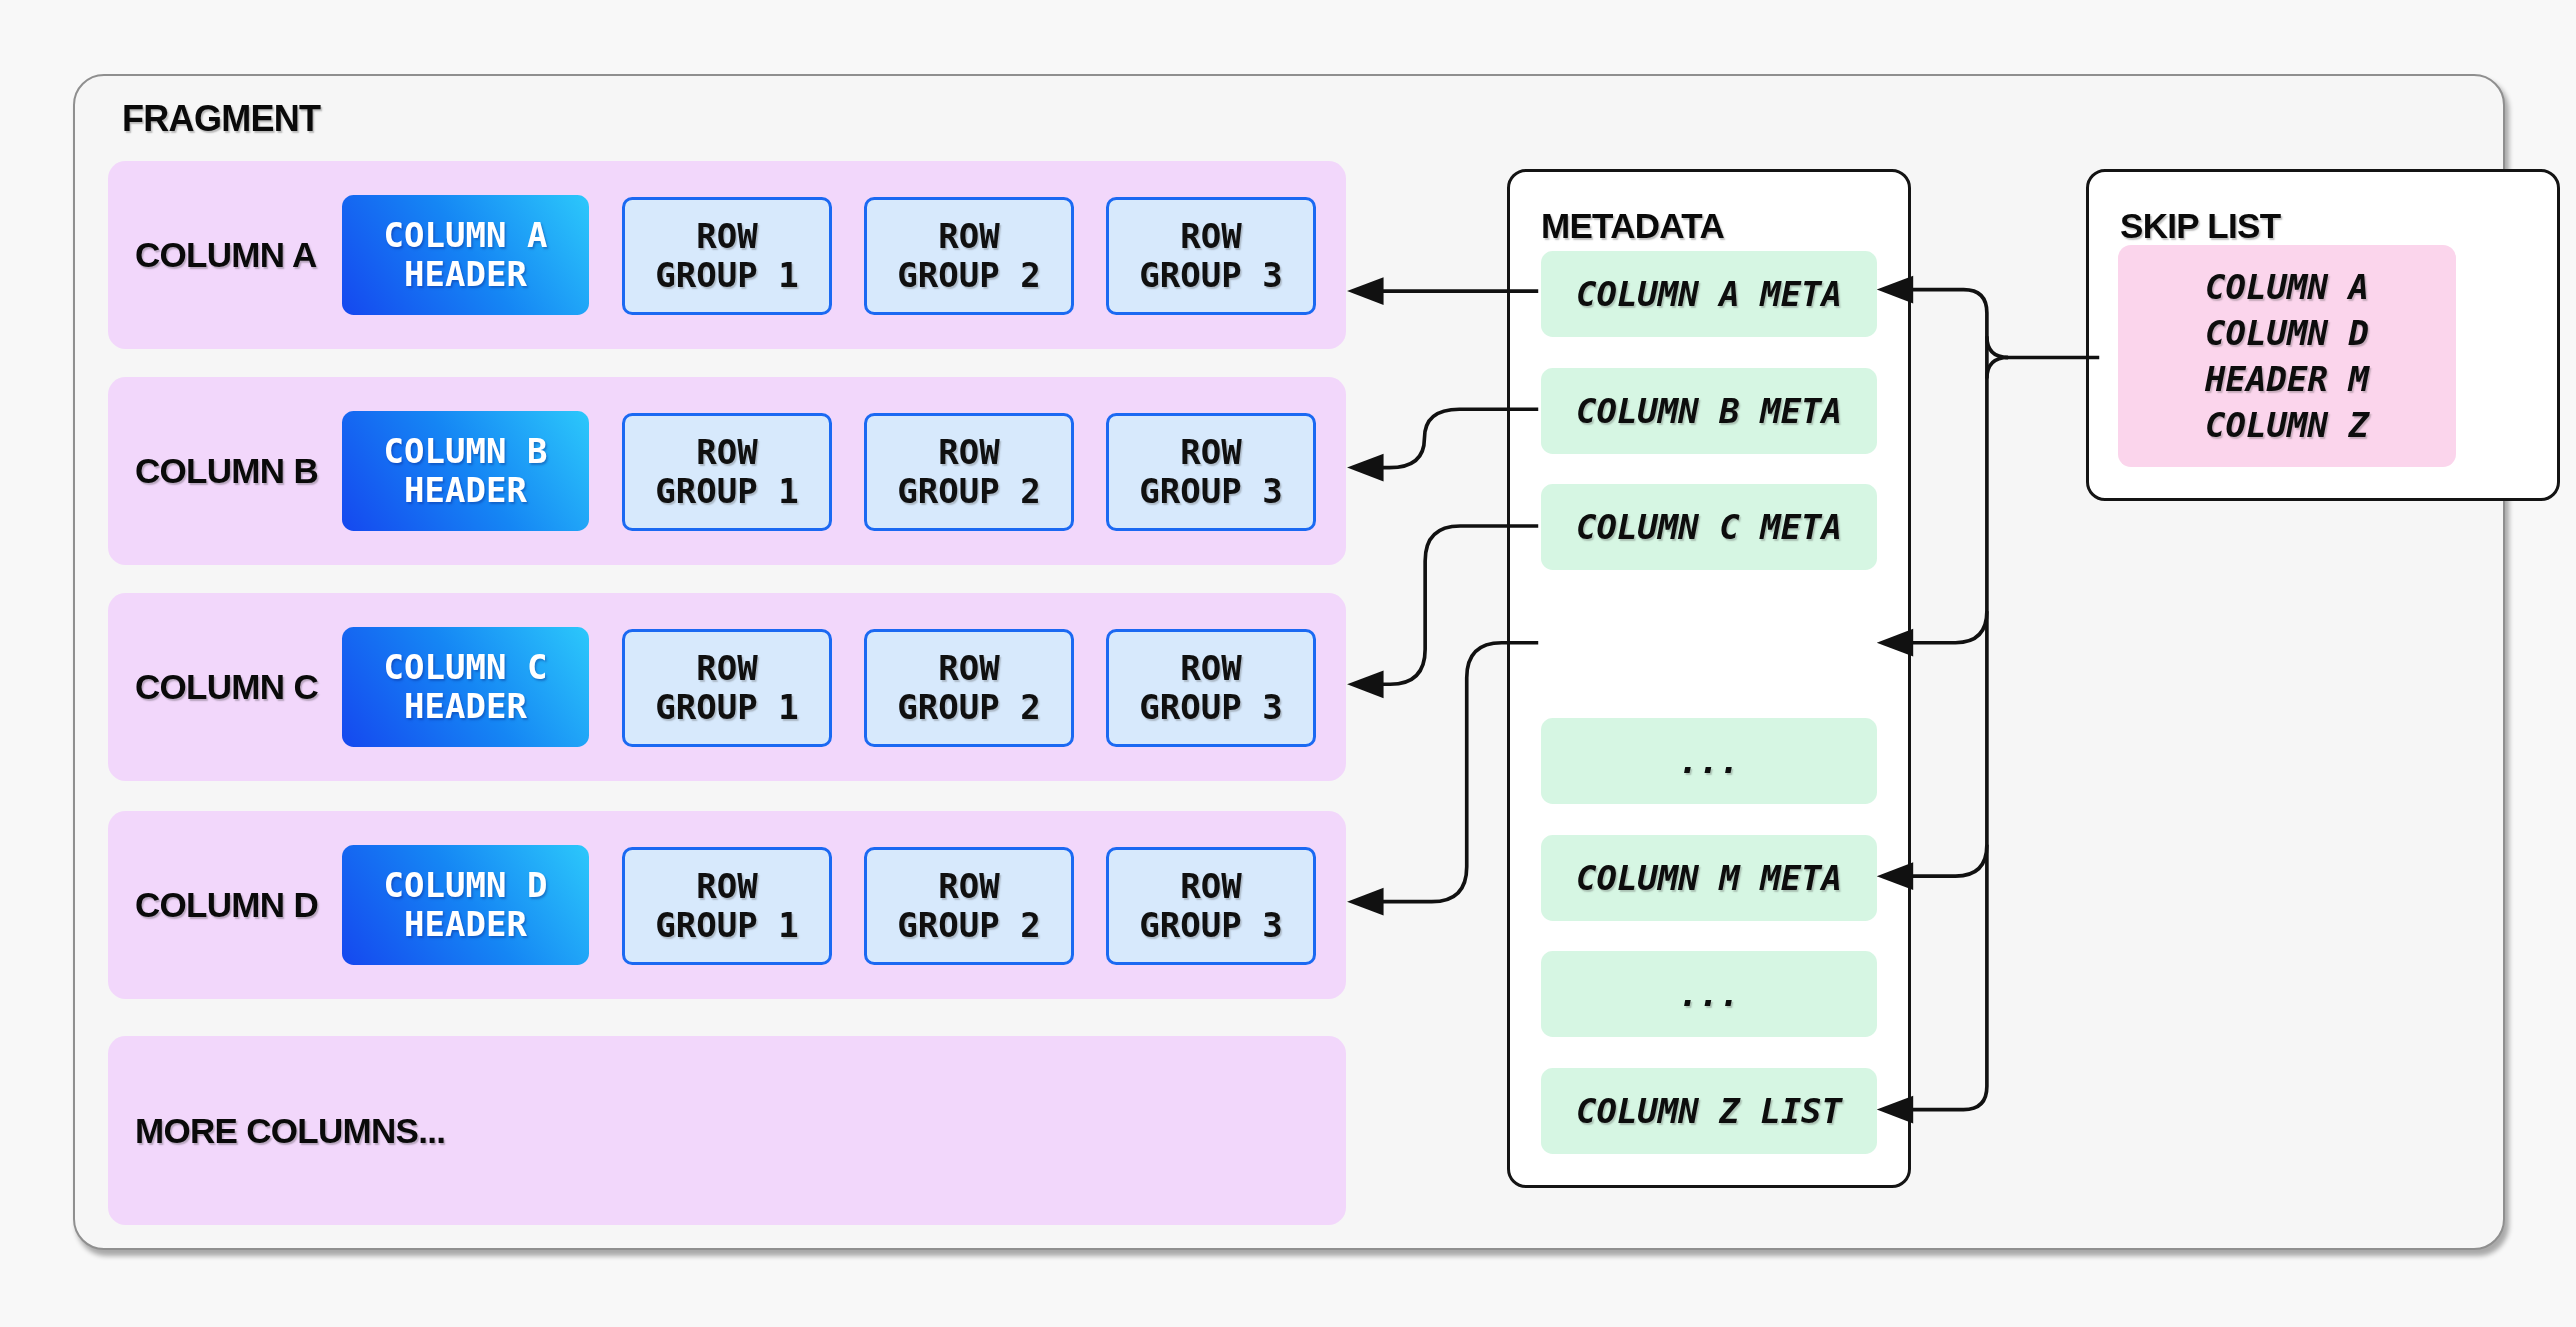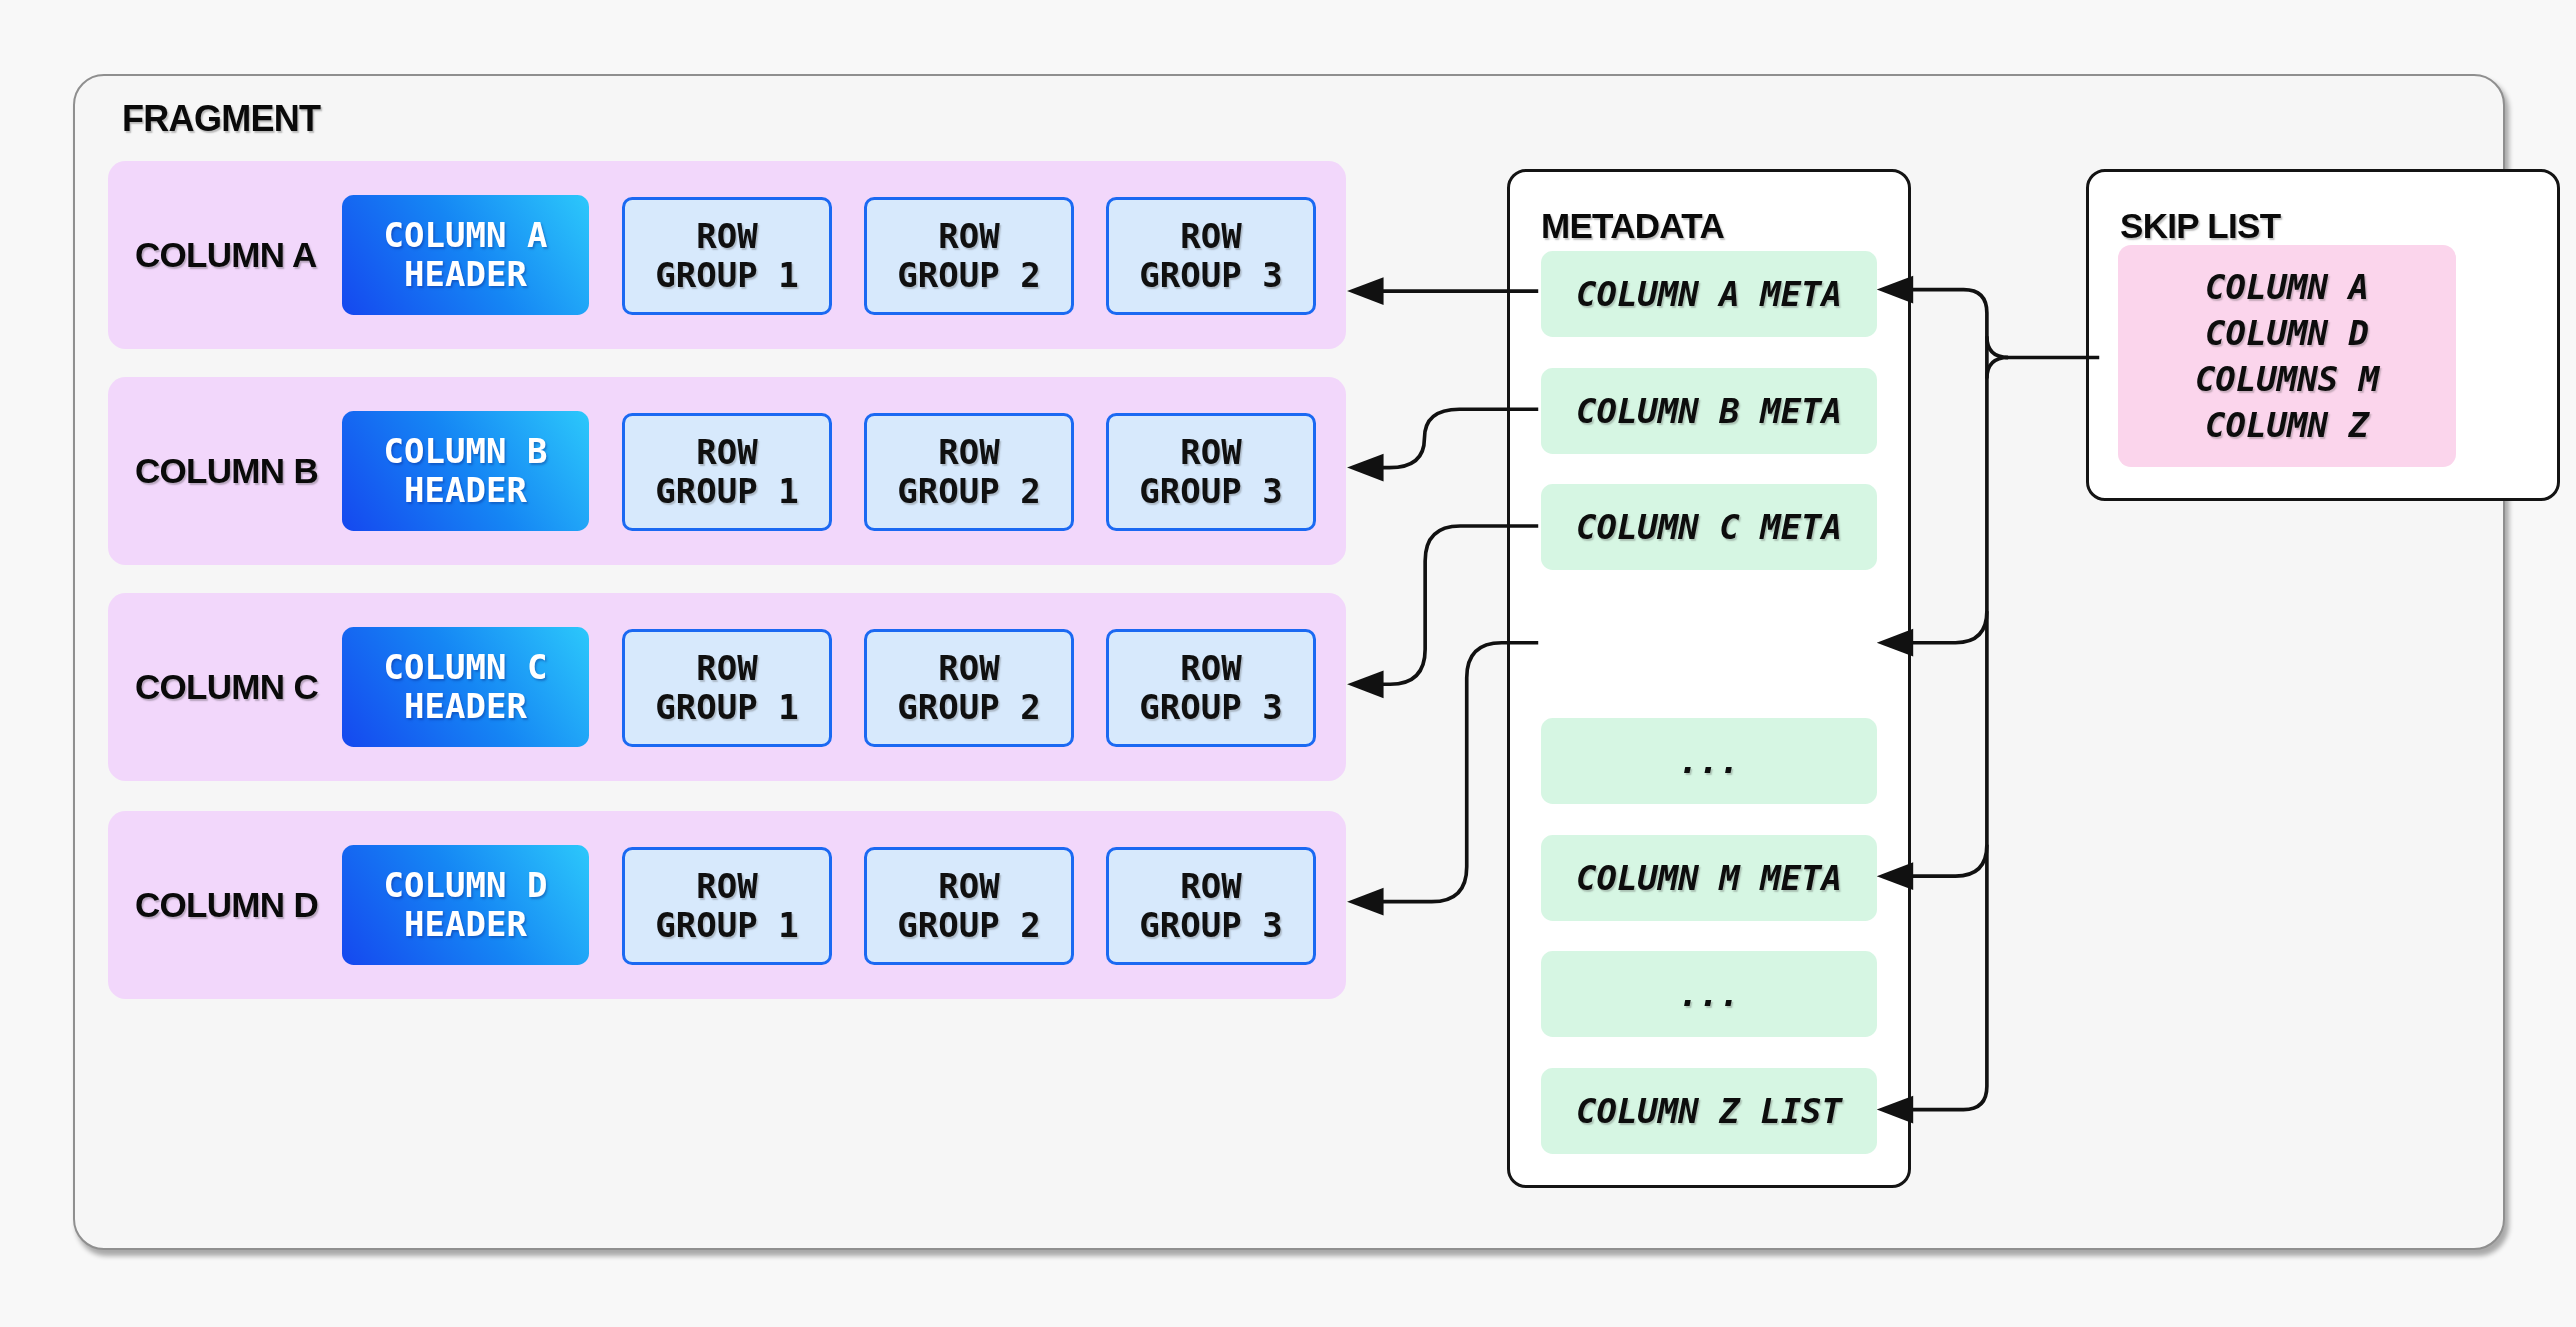--- a/index.html
+++ b/index.html
@@ -126,20 +126,23 @@
       <div class="rg rg2">
         <div class="ln mono">ROW</div>
         <div class="ln mono">GROUP 2</div>
       </div>
       <div class="rg rg3">
         <div class="ln mono">ROW</div>
         <div class="ln mono">GROUP 3</div>
       </div>
     </div>
 
+    <div class="more-row">
+      <div class="row-label heavy">MORE COLUMNS...</div>
+    </div>
 
     <div class="panel meta-panel">
       <div class="panel-title heavy">METADATA</div>
       <div class="meta-item" style="top:79px">
           <div class="ln mono">COLUMN A META</div>
         </div>
       <div class="meta-item" style="top:196px">
           <div class="ln mono">COLUMN B META</div>
         </div>
       <div class="meta-item" style="top:312px">
@@ -157,21 +160,21 @@
       <div class="meta-item" style="top:896px">
           <div class="ln mono">COLUMN Z LIST</div>
         </div>
     </div>
 
     <div class="panel skip-panel">
       <div class="panel-title heavy">SKIP LIST</div>
       <div class="skip-entries">
         <div class="ln mono">COLUMN A</div>
         <div class="ln mono">COLUMN D</div>
-        <div class="ln mono">COLUMNS M</div>
+        <div class="ln mono">HEADER M</div>
         <div class="ln mono">COLUMN Z</div>
       </div>
     </div>
   </div>
 
   <svg class="connectors" viewBox="0 0 3530 1819">
     <path d="M 2108 399 H 1894"></path>
     <path d="M 2108 561 H 2000 Q 1952 561 1952 601 Q 1952 641 1904 641 H 1894"></path>
     <path d="M 2108 721 H 2001 Q 1953 721 1953 769 V 890 Q 1953 938 1905 938 H 1894"></path>
     <path d="M 2108 881 H 2058 Q 2010 881 2010 929 V 1188 Q 2010 1236 1962 1236 H 1894"></path>

